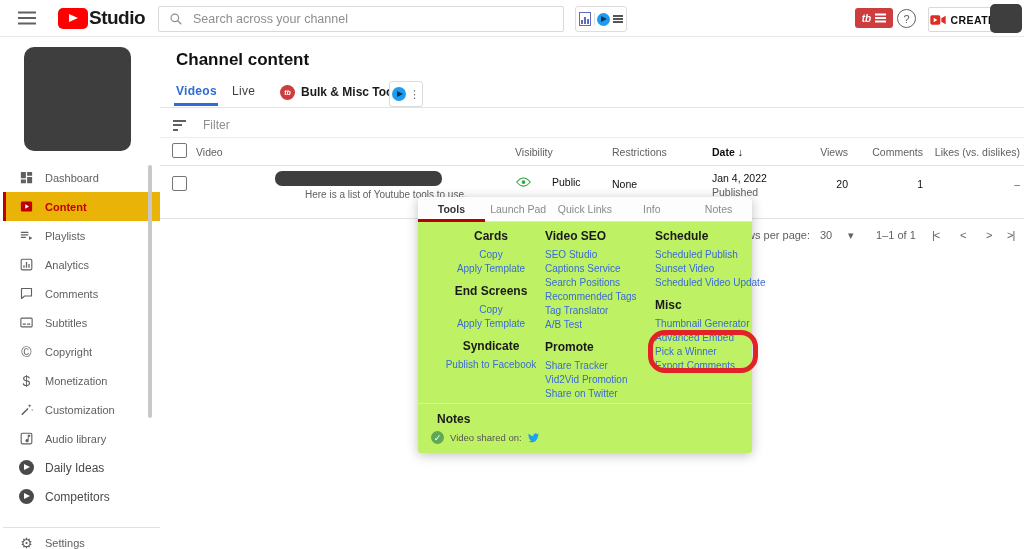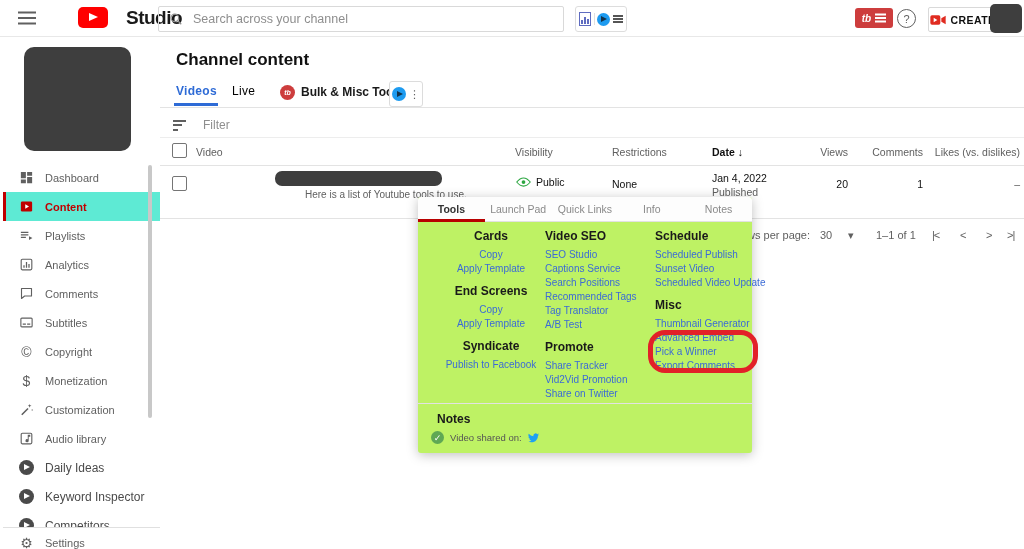--- a/index.html
+++ b/index.html
@@ -3,21 +3,21 @@
 <meta charset="utf-8">
 <style>
   html,body{margin:0;padding:0;background:#fff;}
   .screen{position:relative;width:1024px;height:549px;overflow:hidden;background:#fff;
           font-family:"Liberation Sans",sans-serif;color:#0f0f0f;}
   
   .topbar{position:absolute;left:0;top:0;width:1024px;height:36px;background:#fff;
           border-bottom:1px solid #e8e8e8;z-index:20;}
   .hamburger{position:absolute;left:18px;top:17px;width:18px;height:2px;background:#606060;
              box-shadow:0 -5.5px 0 #606060,0 5.5px 0 #606060;cursor:pointer;}
-  .logo{position:absolute;left:58px;top:7px;display:flex;gap:18px;cursor:pointer;margin-left:20px;}
+  .logo{position:absolute;left:58px;top:7px;display:flex;align-items:center;gap:1px;cursor:pointer;}
   .yt-play{width:30px;height:21px;background:#f00;border-radius:5px;position:relative;}
   .yt-play::after{content:"";position:absolute;left:11px;top:6px;border-left:9px solid #fff;
                   border-top:4.5px solid transparent;border-bottom:4.5px solid transparent;}
   .logo-text{font-size:19px;font-weight:bold;letter-spacing:-0.5px;color:#1a1a1a;}
   .searchbox{position:absolute;left:158px;top:6px;width:404px;height:24px;border:1px solid #d9d9d9;
              border-radius:2px;display:flex;align-items:center;}
   .searchbox svg{margin:0 8px 0 10px;}
   .searchbox input{border:none;outline:none;flex:1;font-size:12.5px;color:#0f0f0f;
                    font-family:"Liberation Sans",sans-serif;background:transparent;}
   .searchbox input::placeholder{color:#8e8e8e;}
@@ -45,35 +45,35 @@
              background:#3e3e3e;cursor:pointer;}
   
   .sidebar{position:absolute;left:3px;top:36px;width:160px;height:513px;background:#fff;}
   .chan-avatar{position:absolute;left:21px;top:11px;width:107px;height:104px;border-radius:10px;
                background:#3e3e3e;}
   .side-list{position:absolute;left:0;top:127px;width:160px;}
   .side-item{position:relative;height:29px;display:flex;align-items:center;cursor:pointer;}
   .side-item .sicon{position:absolute;left:15px;width:17px;height:17px;display:flex;
                     align-items:center;justify-content:center;color:#606060;font-size:14px;}
   .side-item .slabel{position:absolute;left:42px;font-size:11px;color:#606060;white-space:nowrap;}
-  .side-item.active{background:#5eead4;}
+  .side-item.active{background:#eab308;}
   .side-item.active::before{content:"";position:absolute;left:0;top:0;width:3px;height:100%;background:#c00000;}
   .side-item.active .slabel{color:#c00000;font-weight:bold;}
   .side-item.ext-item .slabel{font-size:12px;color:#4a4a4a;}
   .tb-circle{width:15px;height:15px;border-radius:50%;background:#4a4a4a;position:relative;}
   .tb-circle::after{content:"";position:absolute;left:5px;top:4px;border-left:6px solid #fff;
                     border-top:3.5px solid transparent;border-bottom:3.5px solid transparent;}
   .side-bottom{position:absolute;left:0;top:491px;width:160px;height:22px;background:#fff;
                border-top:1px solid #e0e0e0;}
   .side-scroll{position:absolute;left:145px;top:129px;width:4px;height:253px;border-radius:2px;
                background:#c8c8c8;cursor:pointer;}
   
   .main{position:absolute;left:160px;top:36px;width:864px;height:513px;background:#fff;}
   .page-title{position:absolute;left:16px;top:14px;font-size:17px;font-weight:bold;color:#111;}
-  .tab{position:absolute;top:48px;font-size:12px;color:#000000;cursor:pointer;letter-spacing:.3px;}
+  .tab{position:absolute;top:48px;font-size:12px;color:#404040;cursor:pointer;letter-spacing:.3px;}
   .tab.videos{left:16px;color:#2e6bd6;font-weight:bold;}
   .tab.live{left:72px;}
   .tab-underline{position:absolute;left:14px;top:67px;width:44px;height:3px;background:#2e6bd6;}
   .tabs-divider{position:absolute;left:0;top:71px;width:864px;height:1px;background:#e3e3e3;}
   .bulk-btn{position:absolute;left:120px;top:44px;height:24px;display:flex;align-items:center;gap:6px;cursor:pointer;}
   .tbc{width:15px;height:15px;border-radius:50%;background:#cd3d3d;color:#fff;font-size:7px;
        font-weight:bold;font-style:italic;display:flex;align-items:center;justify-content:center;}
   .bulk-label{font-size:12px;font-weight:bold;color:#1a1a1a;}
   .chev{width:6px;height:6px;border-right:1.5px solid #606060;border-bottom:1.5px solid #606060;
         transform:rotate(45deg);margin-top:-3px;}
@@ -100,21 +100,21 @@
   .trow{position:absolute;left:0;top:129px;width:864px;height:53px;border-bottom:1px solid #e3e3e3;}
   .trow .checkbox{position:absolute;left:12px;top:11px;}
   .thumb{position:absolute;left:36px;top:5px;width:71px;height:42px;background:#fdfdfd;border:1px solid #f0f0f0;}
   .thumb .bar{position:absolute;top:0;width:4px;height:100%;background:#111;}
   .thumb .bar.l{left:0;} .thumb .bar.r{right:0;}
   .duration{position:absolute;right:5px;bottom:2px;background:#000;color:#fff;font-size:8.5px;
             padding:1px 3px;border-radius:1px;}
   .vid-title-redacted{position:absolute;left:115px;top:6px;width:167px;height:15px;border-radius:7px;background:#3e3e3e;}
   .vid-desc{position:absolute;left:115px;top:24px;font-size:10px;color:#606060;padding-left:30px;}
   .cell{position:absolute;font-size:10.5px;color:#0f0f0f;white-space:nowrap;}
-  .cell.vis{left:356px;top:11px;display:flex;align-items:center;gap:5px;}
+  .cell.vis{left:356px;top:11px;display:flex;align-items:center;gap:21px;}
   .cell.restr{left:452px;top:13px;}
   .cell.date{left:552px;top:7px;} .cell.datesub{left:552px;top:21px;color:#606060;}
   .cell.right{text-align:right;}
   .cell.views{right:176px;top:13px;} .cell.comments{right:101px;top:13px;} .cell.likes{right:4px;top:13px;color:#606060;}
   .tfoot{position:absolute;left:0;top:182px;width:864px;height:36px;}
   .tfoot span{position:absolute;top:11px;font-size:11px;color:#606060;white-space:nowrap;}
   .fp-label{left:573px;} .fp-value{left:660px;color:#3c3c3c;} .fp-caret{left:688px;font-size:9px;cursor:pointer;}
   .fp-range{left:716px;}
   .pg{cursor:pointer;letter-spacing:-1px;font-size:12px;}
   .pg.first{left:772px;} .pg.prev{left:800px;} .pg.next{left:826px;} .pg.last{left:847px;}
@@ -278,26 +278,20 @@
         <span class="slabel">Audio library</span>
       </div>
 
       <div class="side-item ext-item">
         <span class="sicon">
             <span class="tb-circle"></span>
           </span>
         <span class="slabel">Daily Ideas</span>
       </div>
 
-      <div class="side-item ext-item">
-        <span class="sicon">
-            <span class="tb-circle"></span>
-          </span>
-        <span class="slabel">Keyword Inspector</span>
-      </div>
 
       <div class="side-item ext-item">
         <span class="sicon">
             <span class="tb-circle"></span>
           </span>
         <span class="slabel">Competitors</span>
       </div>
     </div>
 
     <div class="side-bottom">

